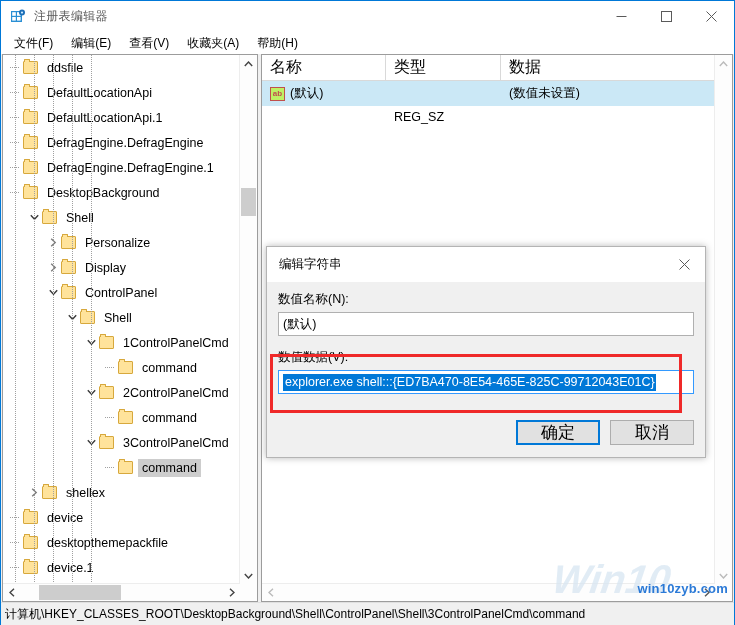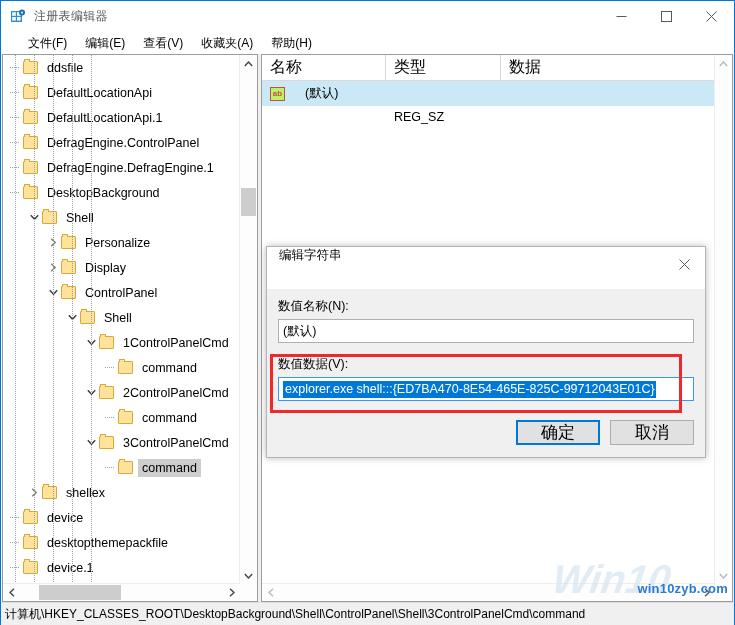--- a/index.html
+++ b/index.html
@@ -19,21 +19,21 @@
     height:31px;background:#ffffff;display:flex;align-items:center;
     flex:0 0 auto;position:relative;
   }
   .app-icon{width:16px;height:16px;margin-left:9px;margin-right:8px;position:relative;flex:0 0 auto;}
   .title-text{font-size:12px;color:#5a5a5a;letter-spacing:.3px;}
   .win-btns{margin-left:auto;display:flex;height:31px;}
   .win-btn{width:45px;height:31px;display:flex;align-items:center;justify-content:center;}
   
   .menubar{
     height:22px;background:#ffffff;display:flex;align-items:center;
-    padding-left:18px;flex:0 0 auto;
+    padding-left:4px;flex:0 0 auto;
   }
   .menu-item{padding:2px 9px;font-size:12px;color:#000;cursor:default;}
   
   .body{flex:1 1 auto;display:flex;position:relative;background:#f0f0f0;padding:0 1px 0 1px;box-sizing:border-box;}
   .pane{background:#fff;border:1px solid #9c9c9c;box-sizing:border-box;position:relative;overflow:hidden;}
   .left-pane{width:256px;height:548px;flex:0 0 auto;}
   .splitter{width:3px;flex:0 0 auto;}
   .right-pane{flex:1 1 auto;height:548px;}
   
   .tree{position:absolute;left:0;top:0;right:17px;bottom:17px;overflow:hidden;}
@@ -63,33 +63,33 @@
   .hsb .thumb{position:absolute;top:1px;height:15px;background:#cdcdcd;}
   .corner{position:absolute;right:0;bottom:0;width:17px;height:17px;background:#fdfdfd;}
   
   .lv-head{display:flex;height:25px;background:#fff;border-bottom:1px solid #d9d9d9;}
   .lv-col{font-size:16px;color:#000;display:flex;align-items:center;padding-left:8px;
     border-right:1px solid #d9d9d9;box-sizing:border-box;}
   .lv-col:last-child{border-right:none;font-family:Liberation Serif, serif;}
   .lv-row{display:flex;height:25px;align-items:center;}
   .lv-row.selected{background:#cbe8f6;}
   .lv-cell{font-size:12.5px;display:flex;align-items:center;padding-left:8px;box-sizing:border-box;overflow:hidden;white-space:nowrap;}
-  .ab-icon{width:15px;height:14px;margin-right:20px;position:relative;flex:0 0 auto;
+  .ab-icon{width:15px;height:14px;margin-right:5px;position:relative;flex:0 0 auto;
     border:1px solid #c0504d;background:#bef264;box-sizing:border-box;
     font-size:8px;line-height:11px;text-align:center;color:#c0504d;font-weight:bold;
     font-family:"Liberation Sans",sans-serif;}
   
   .statusbar{height:22px;flex:0 0 auto;display:flex;align-items:center;
     background:#f0f0f0;padding:0 4px;font-size:12px;color:#000;
     border-top:1px solid #dfdfdf;position:relative;overflow:hidden;white-space:nowrap;}
   
   .dialog{position:absolute;left:265px;top:192px;width:440px;height:212px;
     background:#f0f0f0;border:1px solid #b4b4b4;box-sizing:border-box;
     box-shadow:0 0 7px rgba(0,0,0,.28);display:flex;flex-direction:column;z-index:50;}
-  .dlg-title{height:42px;background:#fff;display:flex;align-items:flex-start;flex:0 0 auto;}
+  .dlg-title{height:35px;background:#fff;display:flex;align-items:center;flex:0 0 auto;}
   .dlg-title .t{margin-left:12px;font-size:12.5px;color:#000;}
   .dlg-close{margin-left:auto;width:42px;height:34px;display:flex;align-items:center;justify-content:center;}
   .dlg-body{flex:1 1 auto;padding:0 11px;position:relative;}
   .fld-label{font-size:12.5px;margin-top:9px;margin-bottom:4px;}
   .textbox{height:24px;background:#fff;border:1px solid #b0b0b0;box-sizing:border-box;
     display:flex;align-items:center;padding:0 4px;font-size:12.5px;}
   .textbox.focused{border:1px solid #3399ff;}
   .sel-text{background:#0078d7;color:#fff;padding:1px 1px 2px 2px;white-space:nowrap;}
   .dlg-btns{display:flex;justify-content:flex-end;gap:10px;padding:0 11px 12px 0;flex:0 0 auto;}
   .btn{width:84px;height:25px;font-size:17px;display:flex;align-items:center;justify-content:center;
@@ -186,21 +186,21 @@
             <span class="lbl">DefaultLocationApi.1</span>
           </div>
           <div class="tree-row">
             <div class="indent" style="width: 4px;"></div>
             <div class="chev">
               <svg width="10" height="3" viewBox="0 0 10 3">
                 <line x1="0" y1="1.5" x2="9" y2="1.5" stroke="#a0a0a0" stroke-width="1" stroke-dasharray="1 1"></line>
               </svg>
             </div>
             <div class="folder"></div>
-            <span class="lbl">DefragEngine.ControlPanel</span>
+            <span class="lbl">DefragEngine.DefragEngine</span>
           </div>
           <div class="tree-row">
             <div class="indent" style="width: 4px;"></div>
             <div class="chev">
               <svg width="10" height="3" viewBox="0 0 10 3">
                 <line x1="0" y1="1.5" x2="9" y2="1.5" stroke="#a0a0a0" stroke-width="1" stroke-dasharray="1 1"></line>
               </svg>
             </div>
             <div class="folder"></div>
             <span class="lbl">DefragEngine.DefragEngine.1</span>
@@ -414,20 +414,21 @@
         <div class="lv-col" style="width:124px;">名称</div>
         <div class="lv-col" style="width:115px;text-align:right;">类型</div>
         <div class="lv-col" style="flex:1 1 auto;">数据</div>
       </div>
       <div class="lv-row selected">
         <div class="lv-cell" style="width:124px;">
           <span class="ab-icon">ab</span>
           <span>(默认)</span>
         </div>
         <div class="lv-cell" style="width:115px;margin-top:47px;">REG_SZ</div>
+        <div class="lv-cell" style="flex:1 1 auto;">(数值未设置)</div>
       </div>
 
       <div class="vsb">
         <div class="arrow">
           <svg width="9" height="6" viewBox="0 0 9 6">
               <polyline points="0.8,5 4.5,1 8.2,5" fill="none" stroke="#bbb" stroke-width="1.4"></polyline>
             </svg>
         </div>
         <div class="arrow bot">
           <svg width="9" height="6" viewBox="0 0 9 6">

